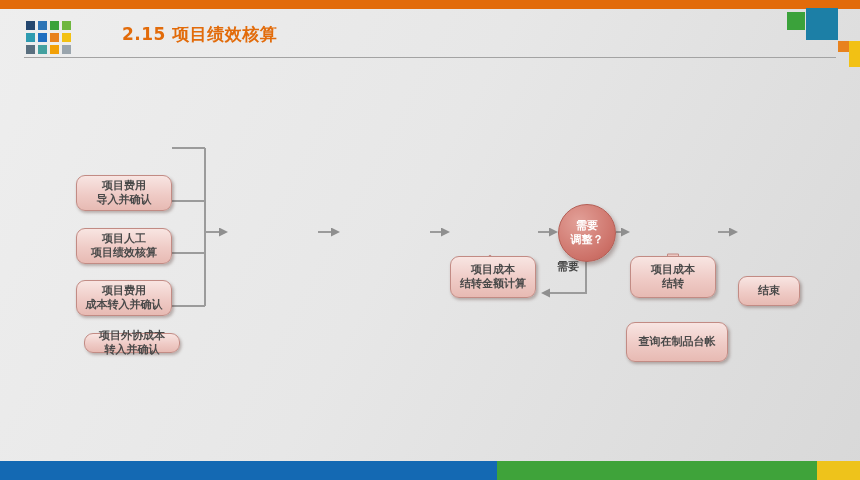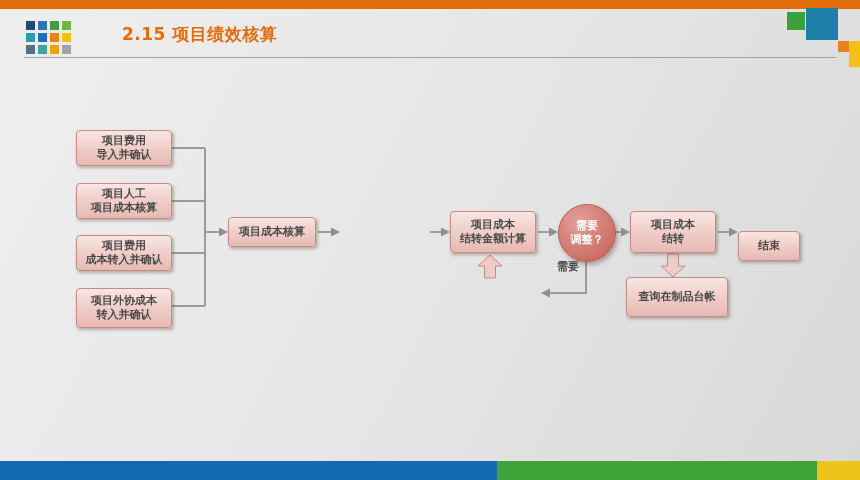--- a/index.html
+++ b/index.html
@@ -11,25 +11,25 @@
     padding-left:46px;
   }
   .top-bar{position:absolute;left:0;top:0;width:860px;height:9px;}
   .header-rule{position:absolute;left:24px;top:57px;width:812px;height:1px;background:#a3a3a3;}
   .logo{position:absolute;left:26px;top:21px;display:grid;grid-template-columns:repeat(4,9px);grid-auto-rows:9px;gap:3px;}
   .logo span{display:block;width:9px;height:9px;}
   .title{position:absolute;left:122px;top:23px;margin:0;font-size:17px;font-weight:bold;letter-spacing:.5px;}
   .corner{position:absolute;}
   .box{
     position:absolute;box-sizing:border-box;
-    border:1px solid #c28b84;border-radius:4px;
+    border:1px solid #c28b84;border-radius:9px;
     background:linear-gradient(180deg,#f8e5e2 0%,#efcbc6 55%,#e7bab3 100%);
     box-shadow:1.5px 2px 3px rgba(90,60,55,.35);
     display:flex;align-items:center;justify-content:center;text-align:center;
-    font-size:11px;font-weight:bold;color:#4a4a4a;line-height:1.3;white-space:pre-line;
+    font-size:11px;font-weight:bold;color:#4a4a4a;line-height:1.3;white-space:pre-line;margin-top:45px;
   }
   .decision{
     position:absolute;border-radius:50%;
     background:radial-gradient(circle at 35% 30%,#e2a098,#cd7269 68%,#bd5d53);
     border:1px solid #b35e55;box-shadow:2px 3px 4px rgba(90,60,55,.4);
     display:flex;align-items:center;justify-content:center;text-align:center;
     color:#fff;font-size:11px;font-weight:bold;line-height:1.3;white-space:pre-line;
   }
   .yes-label{position:absolute;font-size:11px;font-weight:bold;color:#474747;text-align:center;}
   svg.connectors{position:absolute;left:0;top:0;}
@@ -88,27 +88,26 @@
     </g>
     <g fill="#efcbc6" stroke="#c28b84" stroke-width="1">
       <polygon points="484.5,278 484.5,266 478,266 490,255 502,266 495.5,266 495.5,278"></polygon>
       <polygon points="667.5,254 667.5,266 661,266 673,277 685,266 678.5,266 678.5,254"></polygon>
     </g>
   </svg>
 
   <div class="box" style="left:76px;top:130px;width:96px;height:36px">项目费用
 导入并确认</div>
   <div class="box" style="left:76px;top:183px;width:96px;height:36px">项目人工
-项目成本核算</div>
+项目绩效核算</div>
   <div class="box" style="left:76px;top:235px;width:96px;height:36px">项目费用
 成本转入并确认</div>
-  <div class="box" style="left:76px;top:288px;width:96px;height:40px">项目外协成本
+  <div class="box" style="left:84px;top:288px;width:96px;height:20px">项目外协成本
 转入并确认</div>
 
-  <div class="box" style="left:228px;top:217px;width:88px;height:30px">项目成本核算</div>
   <div class="box" style="left:450px;top:211px;width:86px;height:42px">项目成本
 结转金额计算</div>
 
   <div class="decision" style="left:558px;top:204px;width:56px;height:56px">需要
 调整？</div>
   <div class="yes-label" style="left:552px;top:259px;width:32px">需要</div>
 
   <div class="box" style="left:630px;top:211px;width:86px;height:42px">项目成本
 结转</div>
   <div class="box" style="left:738px;top:231px;width:62px;height:30px">结束</div>

